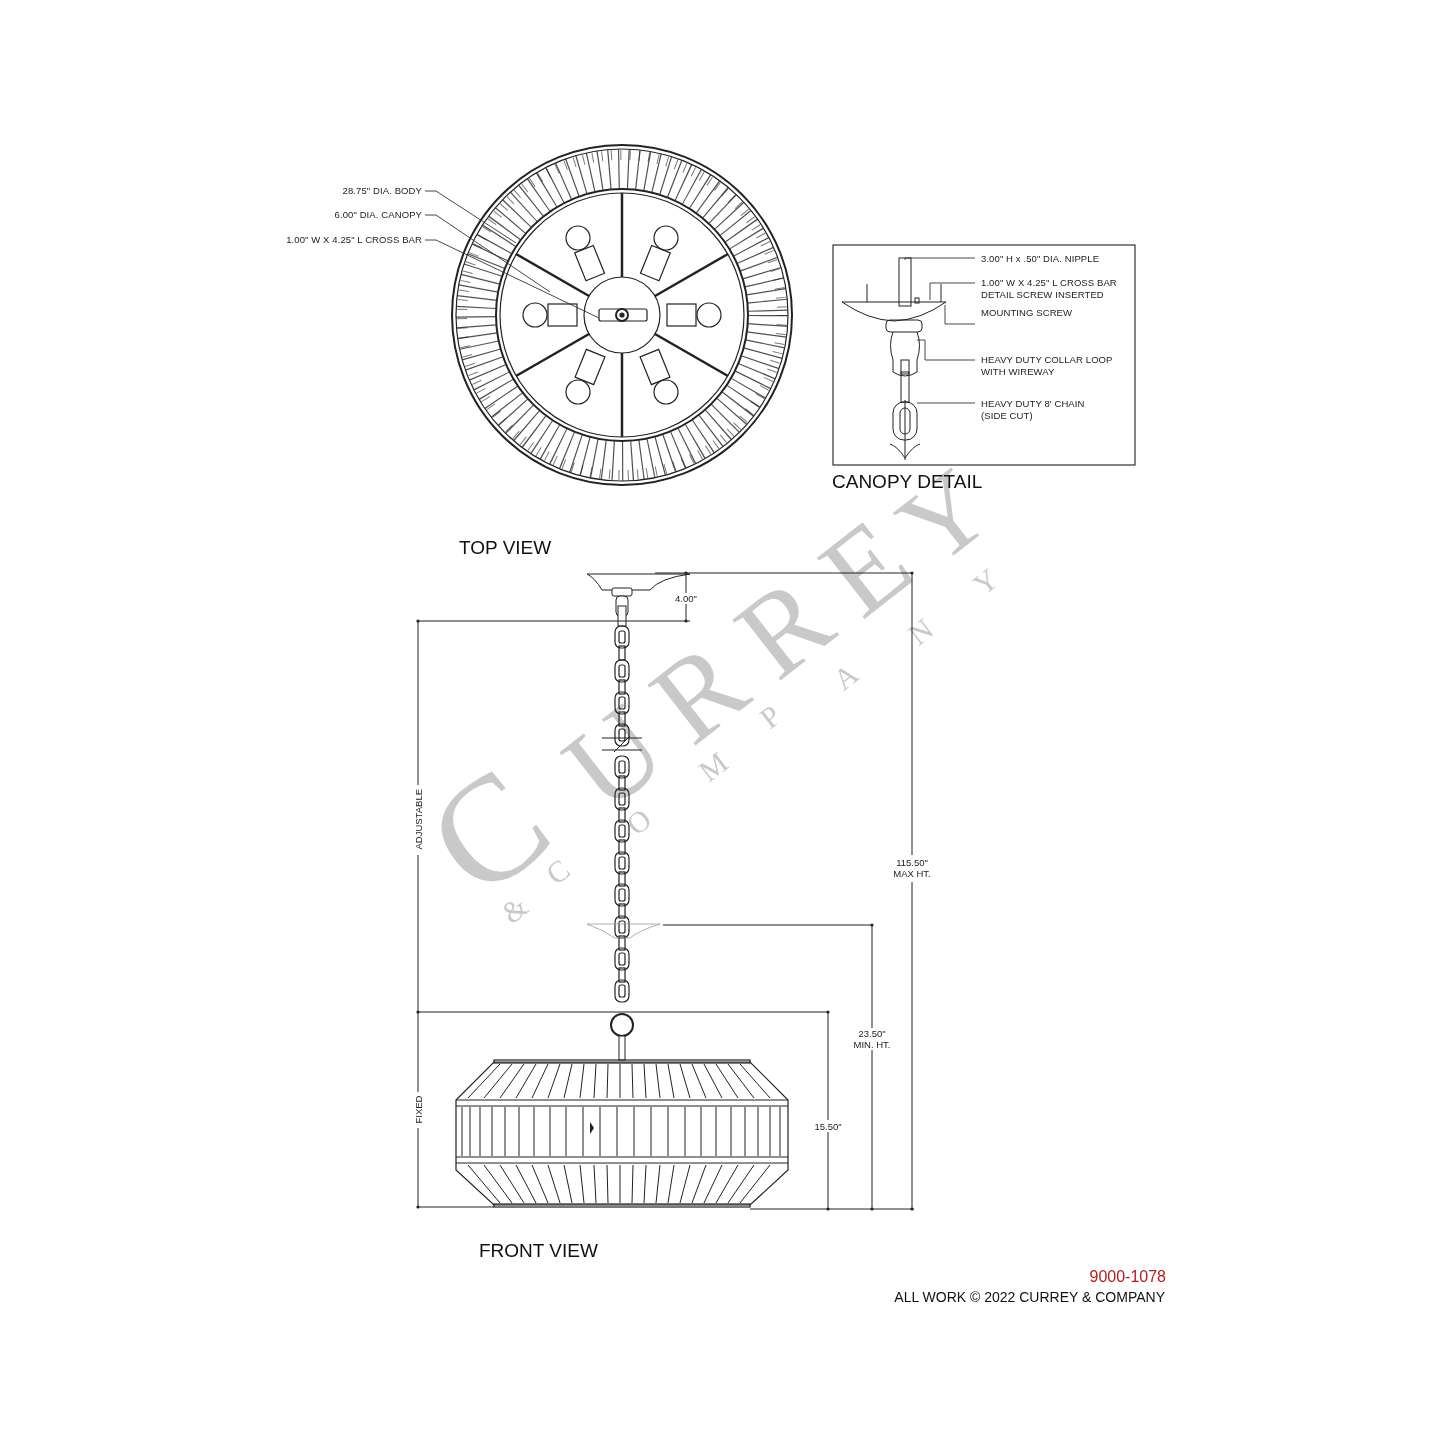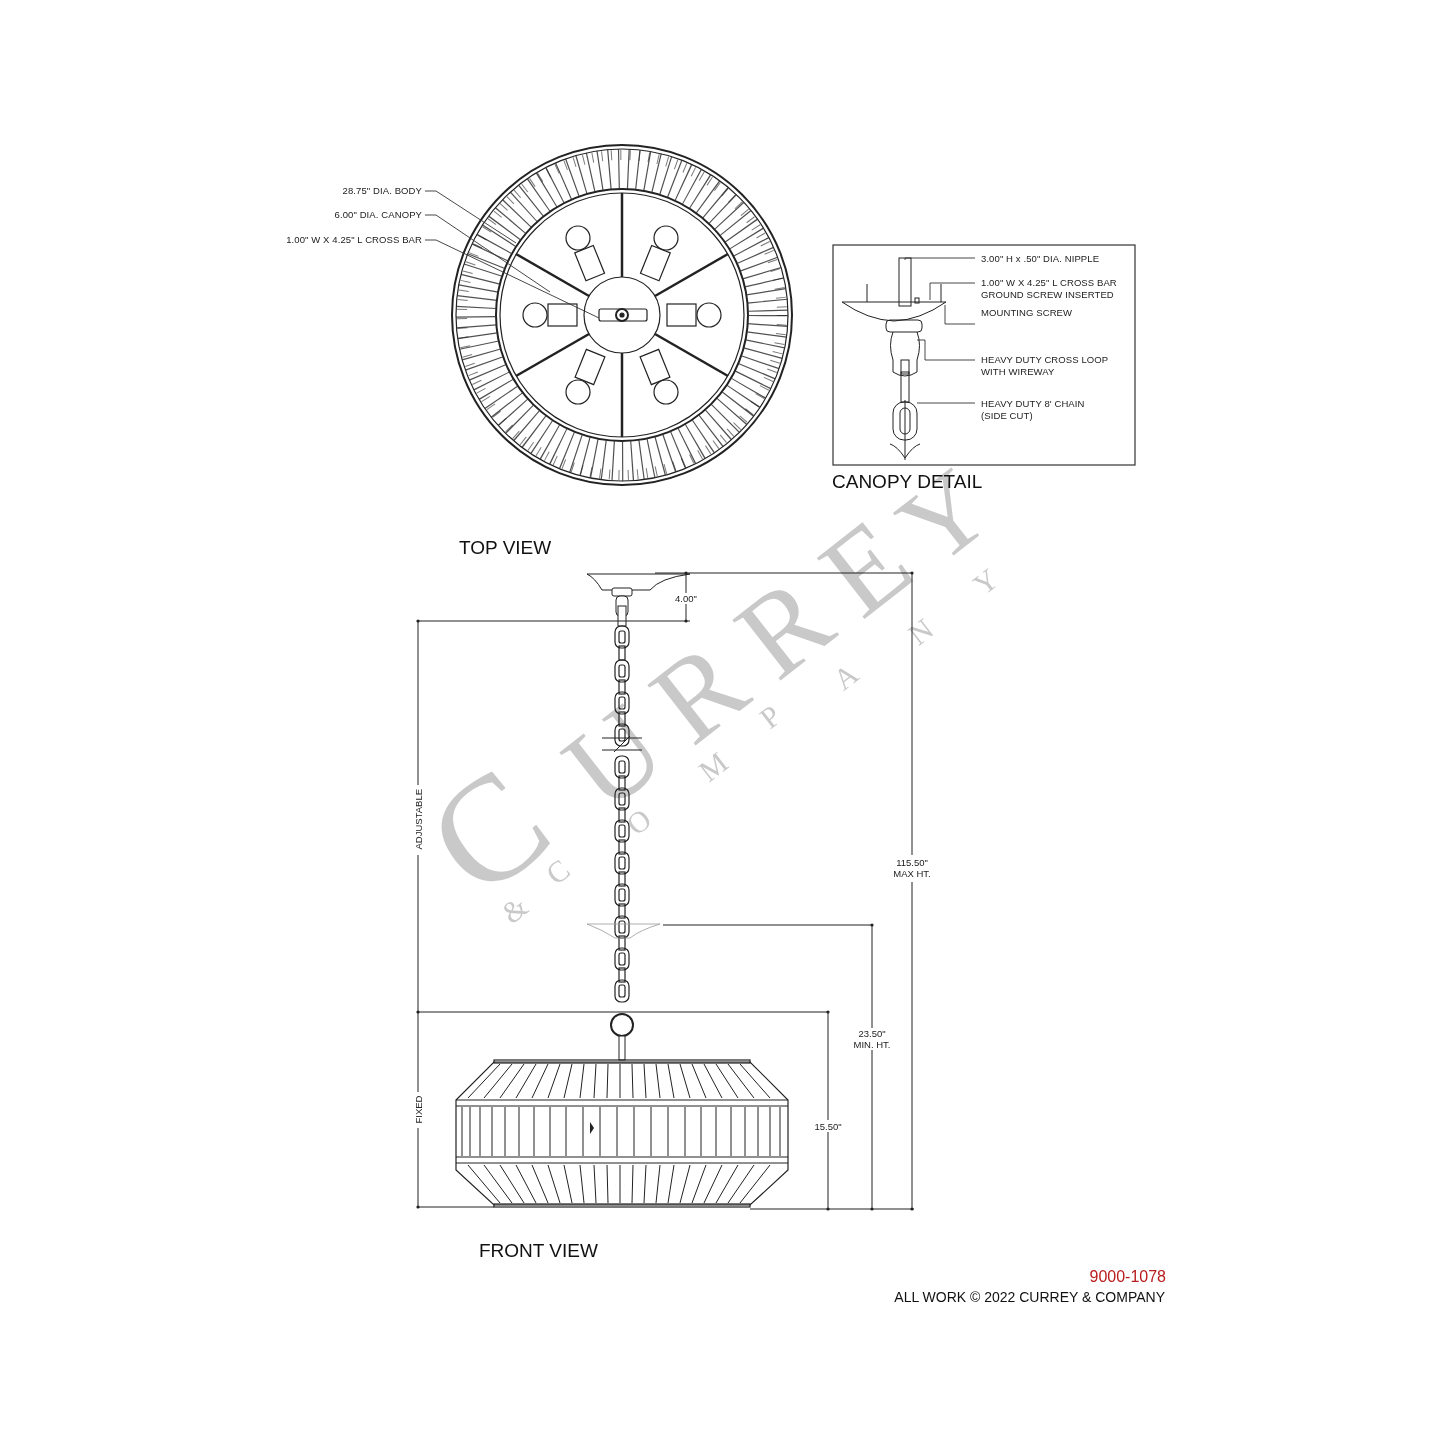--- a/index.html
+++ b/index.html
@@ -305,23 +305,23 @@
 <div>
   <div class="lbl lbl-r" style="right:1023px; top:185px;">28.75" DIA. BODY</div>
   <div class="lbl lbl-r" style="right:1023px; top:209px;">6.00" DIA. CANOPY</div>
   <div class="lbl lbl-r" style="right:1023px; top:234px;">1.00" W X 4.25" L CROSS BAR</div>
   <div class="title" style="left:459px; top:517px;margin-top:20px;">TOP VIEW</div>
 </div>
 
 <div>
   <div class="lbl" style="left:981px; top:253px;">3.00" H x .50" DIA. NIPPLE</div>
   <div class="lbl" style="left:981px; top:277px;">1.00" W X 4.25" L CROSS BAR</div>
-  <div class="lbl" style="left:981px; top:289px;">GROUND SCREW INSERTED</div>
+  <div class="lbl" style="left:981px; top:289px;">DETAIL SCREW INSERTED</div>
   <div class="lbl" style="left:981px; top:307px;">MOUNTING SCREW</div>
-  <div class="lbl" style="left:981px; top:354px;">HEAVY DUTY CROSS LOOP</div>
+  <div class="lbl" style="left:981px; top:354px;">HEAVY DUTY COLLAR LOOP</div>
   <div class="lbl" style="left:981px; top:366px;">WITH WIREWAY</div>
   <div class="lbl" style="left:981px; top:398px;">HEAVY DUTY 8' CHAIN</div>
   <div class="lbl" style="left:981px; top:410px;">(SIDE CUT)</div>
   <div class="title" style="left:832px; top:471px;">CANOPY DETAIL</div>
 </div>
 
 <div>
   <div class="dim" style="left:671px; top:593px; width:30px;">4.00"</div>
   <div class="vtext" style="left:388px; top:814px; width:60px; text-align:center;">ADJUSTABLE</div>
   <div class="vtext" style="left:398px; top:1104px; width:40px; text-align:center;">FIXED</div>

